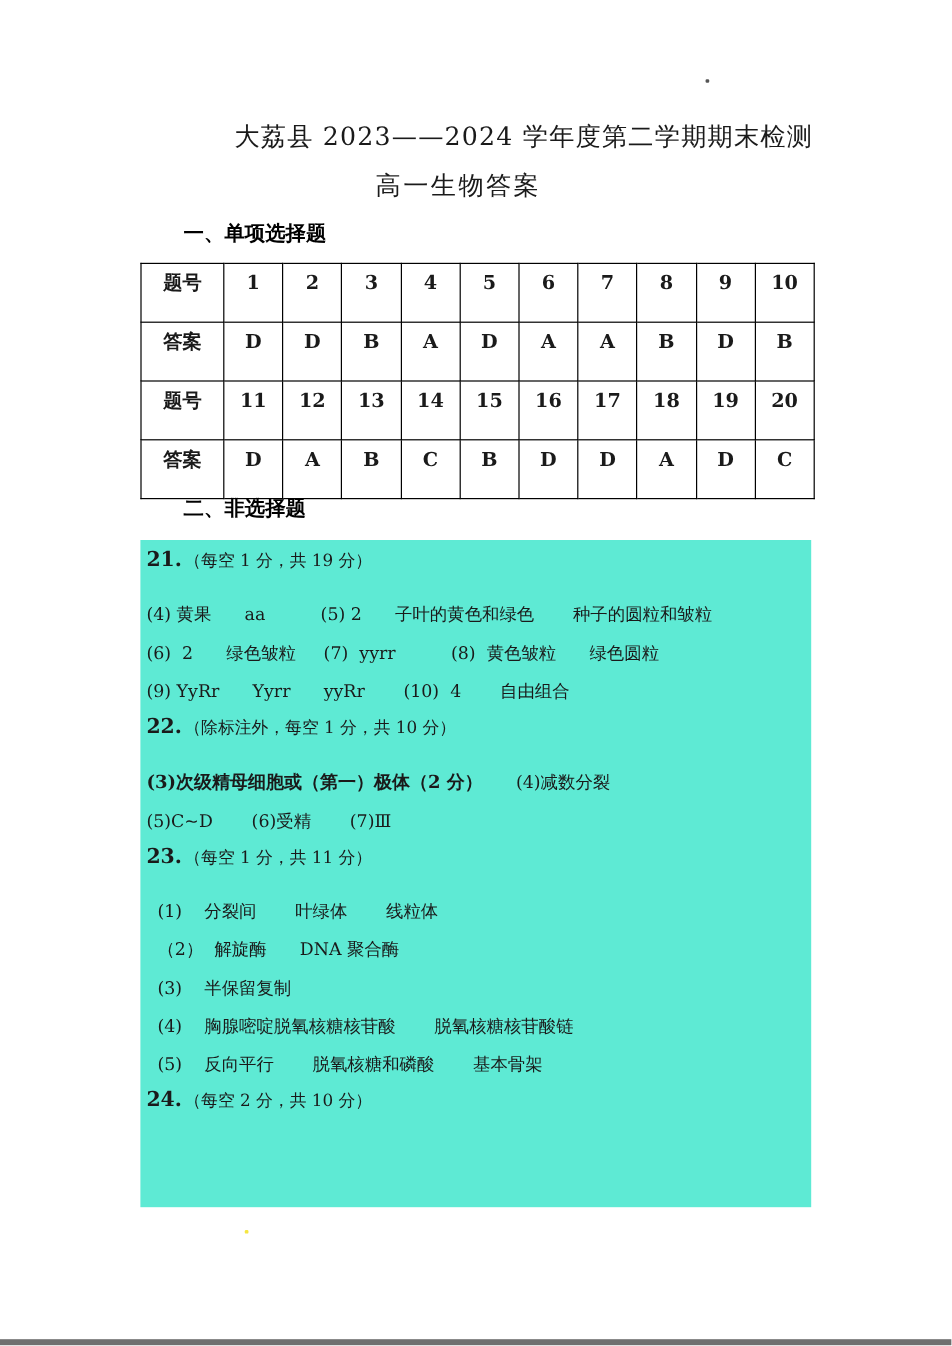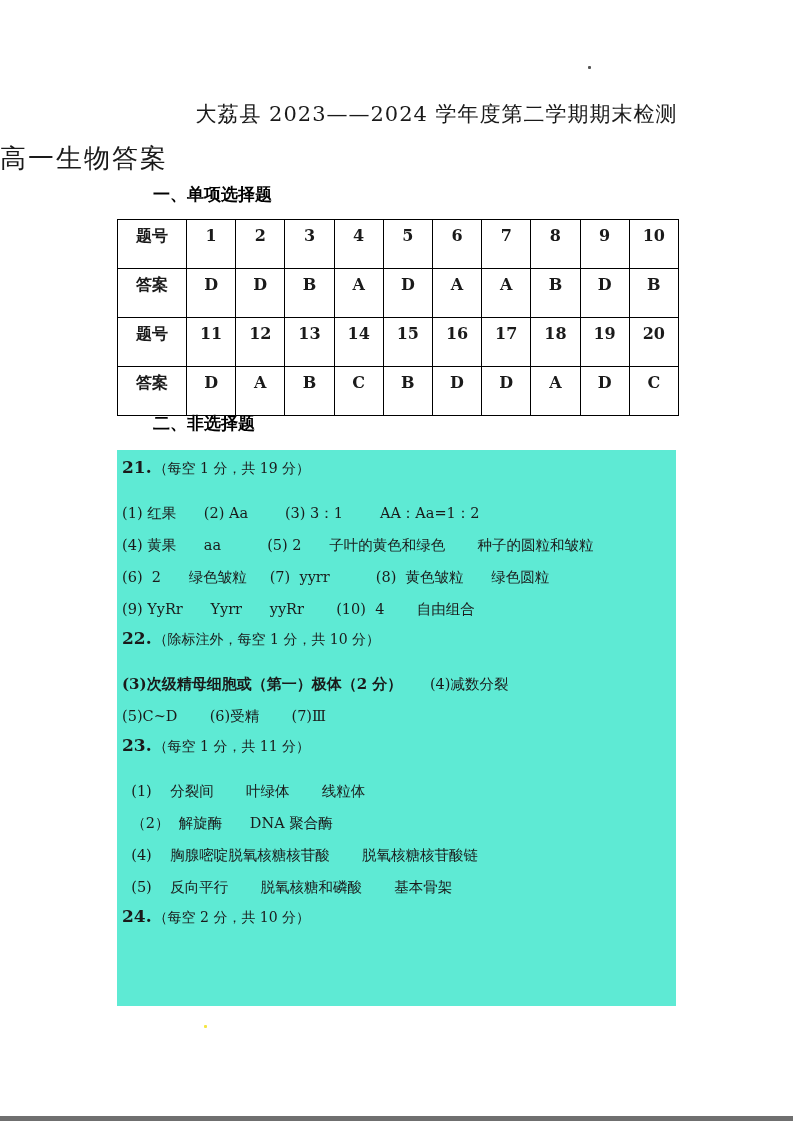--- a/index.html
+++ b/index.html
@@ -12,21 +12,21 @@
     overflow: hidden;
   }
   .doc-title {
     position: absolute; top: 100px; left: 0; width: 793px;
     text-align: center; font-size: 21px; font-weight: 400;
     letter-spacing: 1px;
     margin-left: 40px;
   }
   .doc-subtitle {
     position: absolute; top: 141px; left: 0; width: 764px;
-    text-align: left; font-size: 26px; font-weight: 400;
+    text-align: center; font-size: 21px; font-weight: 400;
     letter-spacing: 2px;
   }
   .section-heading {
     position: absolute; left: 118px;
     font-family: "DejaVu Sans", "Liberation Sans", sans-serif;
     font-weight: 700; font-size: 17px; color: #000000; margin-left: 35px;
   }
   .section-heading.s1 { top: 183px; }
   .section-heading.s2 { top: 412px; }
   table.answers {
@@ -140,34 +140,34 @@
       </tr>
     </tbody>
 </table>
 
 <div class="section-heading s2">二、非选择题</div>
 
 <div class="answers-block">
   <div>
       <div class="question">
         <div class="q-header"><span class="q-num">21.</span><span class="q-note">（每空 1 分，共 19 分）</span></div>
-        <div class="q-line"><span>(1) 红果      (2) Aa        (3) 3：1        AA：Aa=1：2</span></div>
         <div class="q-line"><span>(4) 黄果      aa          (5) 2      子叶的黄色和绿色       种子的圆粒和皱粒</span></div>
         <div class="q-line"><span>(6)  2      绿色皱粒     (7)  yyrr          (8)  黄色皱粒      绿色圆粒</span></div>
         <div class="q-line"><span>(9) YyRr      Yyrr      yyRr       (10)  4       自由组合</span></div>
       </div>
       <div class="question">
         <div class="q-header"><span class="q-num">22.</span><span class="q-note">（除标注外，每空 1 分，共 10 分）</span></div>
         <div class="q-line"><span class="bold">(3)次级精母细胞或（第一）极体（2 分）</span><span>      (4)减数分裂</span></div>
         <div class="q-line"><span>(5)C~D       (6)受精       (7)Ⅲ</span></div>
       </div>
       <div class="question">
         <div class="q-header"><span class="q-num">23.</span><span class="q-note">（每空 1 分，共 11 分）</span></div>
         <div class="q-line"><span>  (1)    分裂间       叶绿体       线粒体</span></div>
         <div class="q-line"><span>  （2）  解旋酶      DNA 聚合酶</span></div>
+        <div class="q-line"><span>  (3)    半保留复制</span></div>
         <div class="q-line"><span>  (4)    胸腺嘧啶脱氧核糖核苷酸       脱氧核糖核苷酸链</span></div>
         <div class="q-line"><span>  (5)    反向平行       脱氧核糖和磷酸       基本骨架</span></div>
       </div>
       <div class="question">
         <div class="q-header"><span class="q-num">24.</span><span class="q-note">（每空 2 分，共 10 分）</span></div>
       </div>
     </div>
 </div>
 
 <div class="speck dark"></div>

